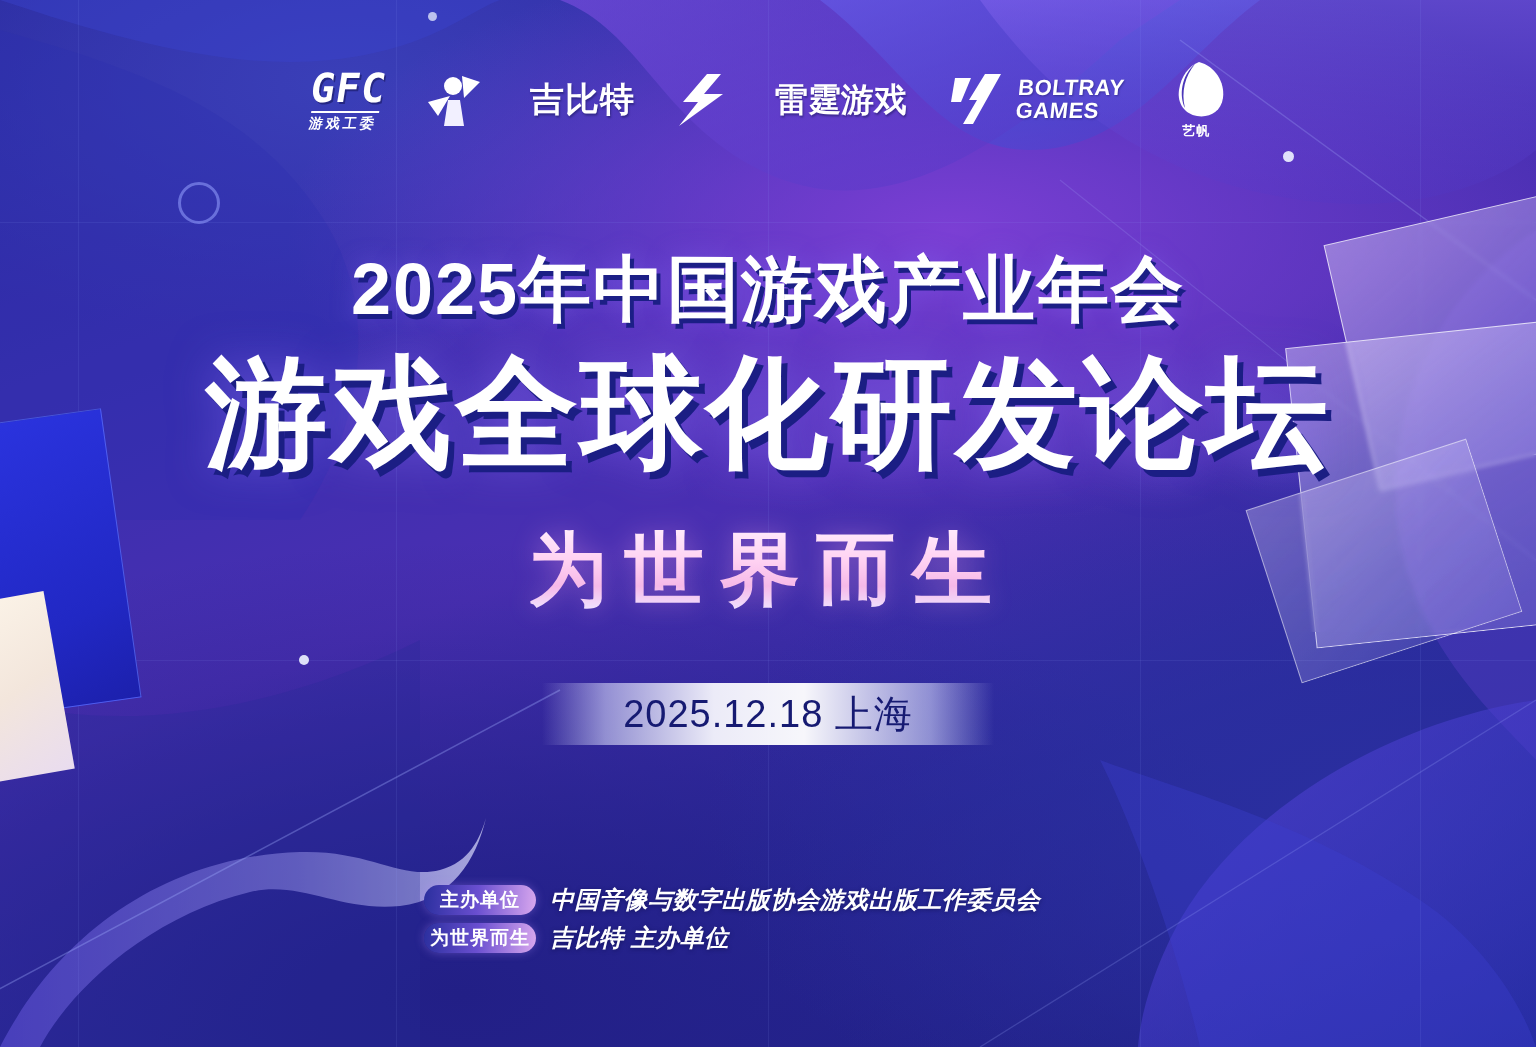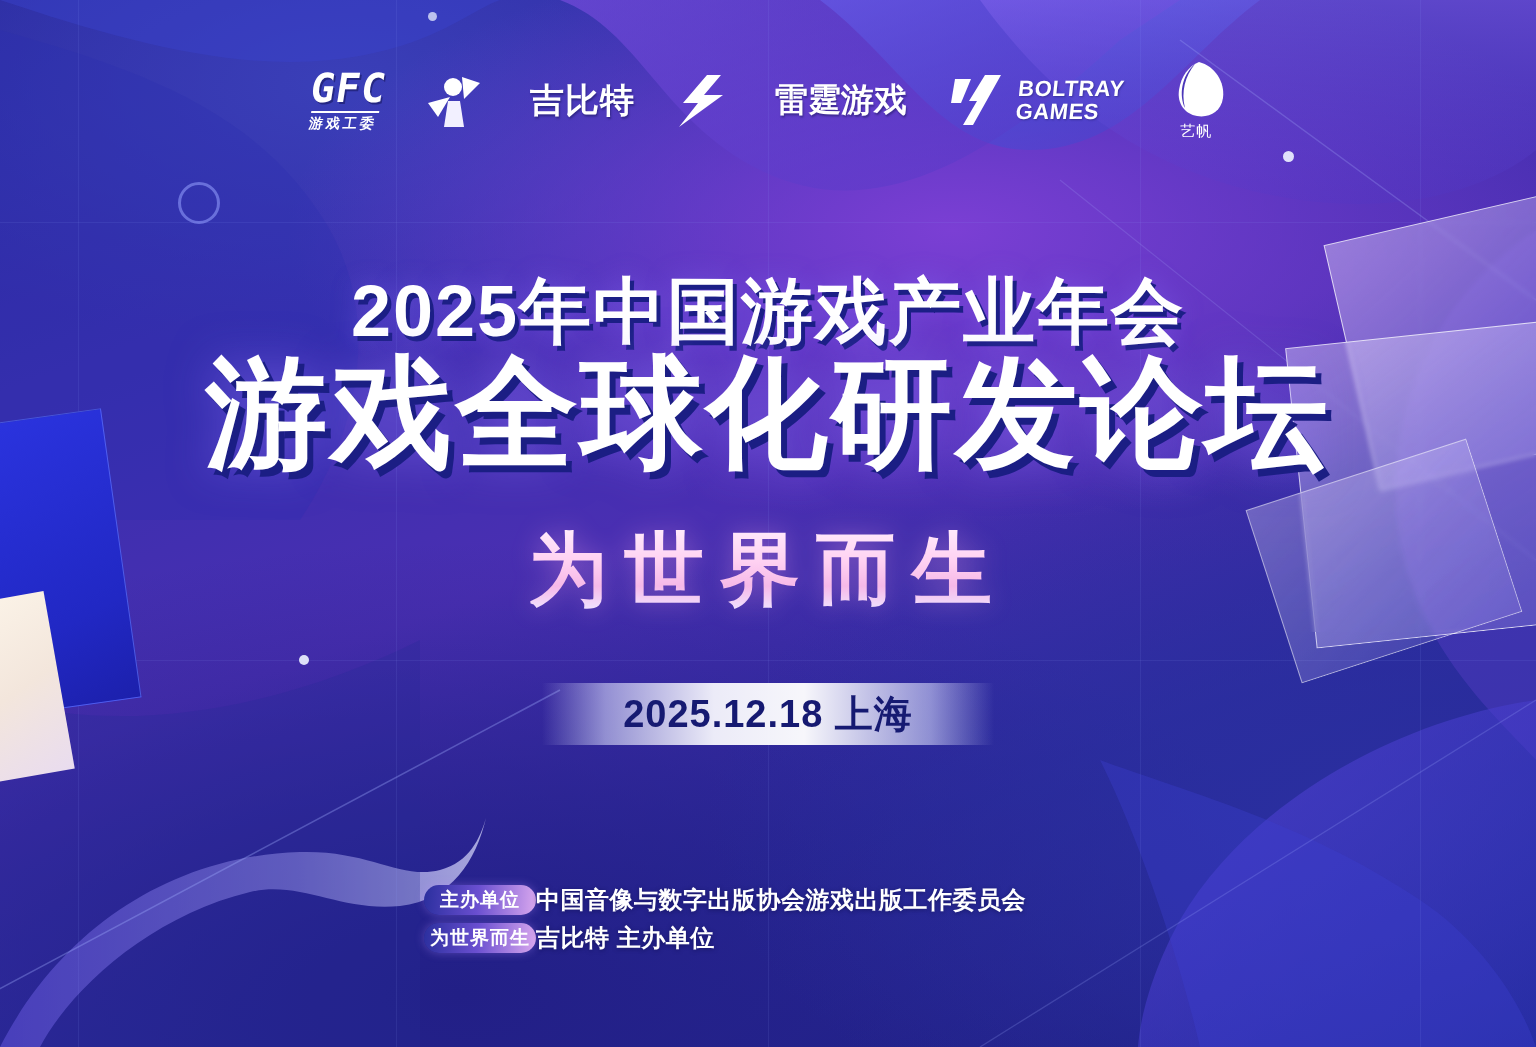--- a/index.html
+++ b/index.html
@@ -102,31 +102,30 @@
   .cn-logo-text.lt { font-size: 33px; letter-spacing: 0px; text-align: center; }
 
   .boltray-text {
     color: #fff; font-weight: 900; font-size: 22px;
     line-height: 1.03; letter-spacing: 0.5px;
     transform: skewX(-6deg);
     text-shadow: 1px 1px 2px rgba(20,20,80,0.4);
   }
 
   .yifan { display: flex; flex-direction: column; align-items: center; gap: 2px; }
-  .yifan-sub { font-size: 15px; color: #fff; letter-spacing: 1px; font-weight: 400; }
+  .yifan-sub { font-size: 13px; color: #fff; letter-spacing: 1px; font-weight: 700; }
 
   
   .titles { position: absolute; top: 0; left: 0; right: 0; z-index: 5; text-align: center; }
 
   .title-line1 {
     position: absolute; top: 253px; left: 0; right: 0;
     font-size: 72px; font-weight: 900; color: #ffffff;
     letter-spacing: 2px; line-height: 1;
     text-shadow: 4px 5px 0px #1c1f86, 0 0 26px rgba(140,110,255,0.45);
-    margin-top: 22px;
   }
   .title-line2 {
     position: absolute; top: 352px; left: 0; right: 0;
     font-size: 122px; font-weight: 700; color: #ffffff;
     letter-spacing: 3px; line-height: 1;
     text-shadow: 6px 7px 0px #1b1e84, 0 0 42px rgba(150,120,255,0.5);
   }
 
   .title-pixel {
     position: absolute; top: 530px; left: 0; right: 0;
@@ -151,46 +150,47 @@
     background: linear-gradient(90deg,
       rgba(255,255,255,0) 0%,
       rgba(225,228,255,0.55) 14%,
       rgba(250,250,255,0.93) 38%,
       rgba(255,255,255,0.96) 58%,
       rgba(222,226,255,0.55) 86%,
       rgba(255,255,255,0) 100%);
     z-index: 5;
   }
   .date-text {
-    font-size: 38px; font-weight: 700; color: #161a72;
+    font-size: 38px; font-weight: 400; color: #161a72;
     letter-spacing: 1px;
   }
 
   
   .orgs {
     position: absolute;
     left: 424px; top: 884px;
     z-index: 5;
     display: flex; flex-direction: column; gap: 6px;
   }
-  .org-row { display: flex; align-items: center; gap: 0; }
+  .org-row { display: flex; align-items: center; gap: 14px; }
   .org-badge {
     width: 112px; height: 30px;
     display: flex; align-items: center; justify-content: center;
     border-radius: 15px;
     background: linear-gradient(95deg, #2b2f9e 0%, #6a4fd0 48%, #d9a8ee 100%);
     color: #ffffff; font-size: 19px; font-weight: 800; letter-spacing: 1px;
     box-shadow: 0 0 10px rgba(180,140,255,0.35);
     flex: 0 0 auto;
   }
   .org-badge.spacer { visibility: hidden; }
   .org-text {
     color: #ffffff; font-size: 24px; font-weight: 600; letter-spacing: 0.5px;
     text-shadow: 0 1px 4px rgba(10,10,60,0.5);
     white-space: nowrap;
+    font-style: italic;
   }
 </style>
 </head>
 <body>
 
 <div class="poster">
 
   <div class="bg">
 
     <svg viewBox="0 0 1536 1047" preserveAspectRatio="none">

